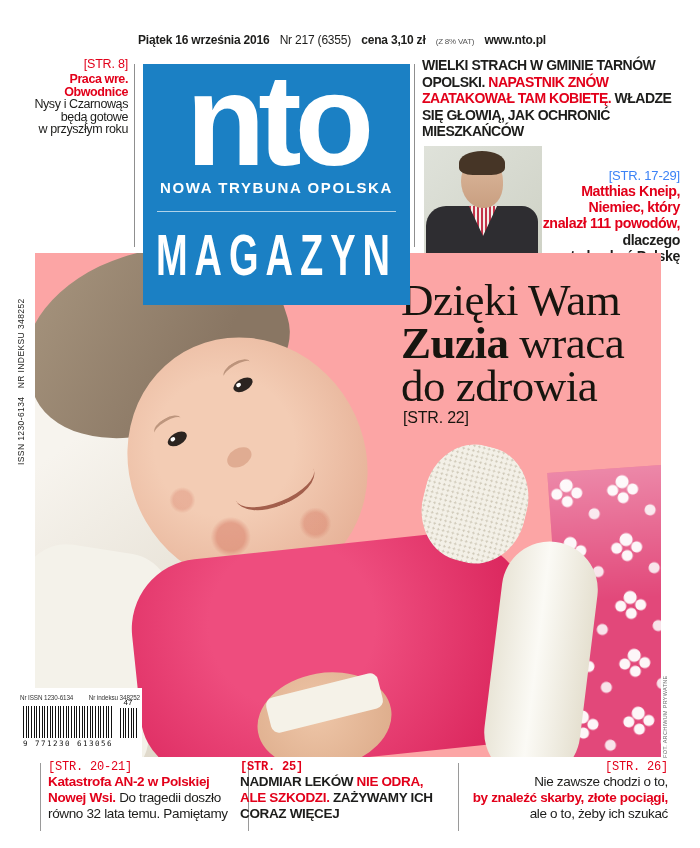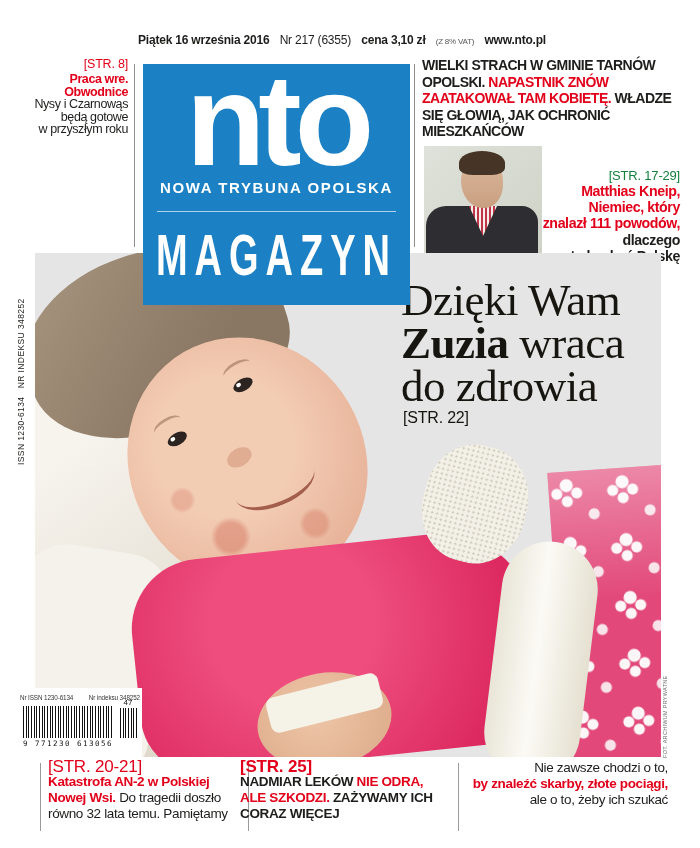--- a/index.html
+++ b/index.html
@@ -36,32 +36,32 @@
   .kp-jacket{left:2px;top:60px;width:112px;height:50px;background:#2e2d31;border-radius:20px 16px 0 0;}
   .kp-shirt{left:45px;top:60px;width:28px;height:30px;
             background:repeating-linear-gradient(90deg,#c2344a 0 2px,#f3f0ea 2px 4px);
             clip-path:polygon(0 0,100% 0,50% 100%);}
   .kp-neck{left:50px;top:52px;width:18px;height:14px;background:#cfa488;}
   .kp-head{left:37px;top:10px;width:42px;height:52px;border-radius:50% 50% 46% 54%;
            background:linear-gradient(#dcb99c,#c99f81);}
   .kp-hair{left:35px;top:5px;width:46px;height:24px;border-radius:50% 50% 30% 30%;background:#463526;}
   .kneip-text{left:540px;top:169px;width:140px;text-align:right;font-size:14.2px;line-height:16.2px;
               letter-spacing:-.4px;font-weight:600;}
-  .kneip-text .ref{color:#15803d;font-weight:normal;display:block;font-size:13px;}
+  .kneip-text .ref{color:#3b82f6;font-weight:normal;display:block;font-size:13px;}
 
   
   .masthead{left:143px;top:64px;width:267px;height:241px;background:#1B80C4;text-align:center;z-index:5;}
   .nto{margin-top:2px;font-size:130px;line-height:108px;font-weight:bold;letter-spacing:-7px;color:#fff;}
   .nto-sub{margin-top:5px;font-size:15px;font-weight:bold;letter-spacing:1.6px;color:#fff;}
   .mast-line{width:239px;height:1px;background:rgba(255,255,255,.65);margin:15px auto 0;}
   .magazyn{margin-top:12px;font-size:38px;font-weight:bold;letter-spacing:7px;color:#fff;
            transform:scaleY(1.5);transform-origin:center top;}
 
   
-  .photo{left:35px;top:253px;width:626px;height:504px;background:#e5e5e5;overflow:hidden;z-index:1;}
+  .photo{left:35px;top:253px;width:626px;height:504px;background:#fca5a5;overflow:hidden;z-index:1;}
   .pillow{left:-45px;top:105px;width:330px;height:420px;border-radius:45px;
           background:linear-gradient(160deg,#f7f4ee 20%,#ddd6c7 85%);transform:rotate(-17deg);}
   .sleeve{left:-25px;top:295px;width:150px;height:230px;border-radius:45px;background:#f4f2ea;transform:rotate(9deg);}
   .hair{left:-12px;top:-2px;width:265px;height:178px;border-radius:55% 60% 45% 50%;
         background:linear-gradient(135deg,#a8967f,#897663 70%);transform:rotate(-18deg);}
   .face{left:95px;top:82px;width:235px;height:255px;border-radius:50%;transform:rotate(-30deg);
         background:radial-gradient(circle at 45% 40%,#f3ccb4 35%,#e6b197 80%);}
   .face .patches{left:0;top:0;width:100%;height:100%;border-radius:50%;
         background-image:radial-gradient(circle at 28% 72%,rgba(205,95,75,.38) 0 14px,transparent 20px),
                          radial-gradient(circle at 62% 84%,rgba(205,95,75,.30) 0 11px,transparent 16px),
@@ -115,21 +115,21 @@
   .bc-main{left:5px;top:18px;width:90px;height:32px;}
   .bc-digits{left:3px;top:51px;width:94px;text-align:center;font-family:"DejaVu Sans Mono",monospace;
              font-size:7.5px;letter-spacing:1.5px;color:#111;}
   .bc-addon-num{left:100px;top:10px;width:20px;text-align:center;font-size:8px;color:#111;}
   .bc-addon{left:102px;top:20px;width:17px;height:30px;}
 
   
   .bdiv{width:1px;background:#9a9a9a;top:763px;height:68px;}
   .bdiv.d1{left:40px;} .bdiv.d2{left:248px;} .bdiv.d3{left:458px;}
   .bstory{top:760px;font-size:13.5px;line-height:15.8px;letter-spacing:-.35px;}
-  .bstory .ref{display:block;font-size:17px;}
+  .bstory .ref{display:block;font-size:12px;font-family:Liberation Mono, monospace;}
   .story-crash{left:48px;width:196px;}
   .story-meds{left:240px;width:206px;font-weight:bold;}
   .story-treasure{left:460px;width:208px;text-align:right;}
 </style>
 </head>
 <body>
 
 <div class="page">
 
   <div class="abs dateline">
@@ -232,18 +232,19 @@
     <span class="ref">[STR. 20-21]</span>
     <span class="red bold">Katastrofa AN-2 w Polskiej Nowej Wsi.</span><span> Do tragedii doszło równo 32 lata temu. Pamiętamy</span>
   </div>
 
   <div class="abs bstory story-meds">
     <span class="ref">[STR. 25]</span>
     <span>NADMIAR LEKÓW </span><span class="red">NIE ODRA, ALE SZKODZI. </span><span>ZAŻYWAMY ICH CORAZ WIĘCEJ</span>
   </div>
 
   <div class="abs bstory story-treasure">
+    <span class="ref">[STR. 26]</span>
     <div>Nie zawsze chodzi o to,</div>
     <div class="red bold">by znaleźć skarby, złote pociągi,</div>
     <div>ale o to, żeby ich szukać</div>
   </div>
 
 </div>
 
 </body></html>

